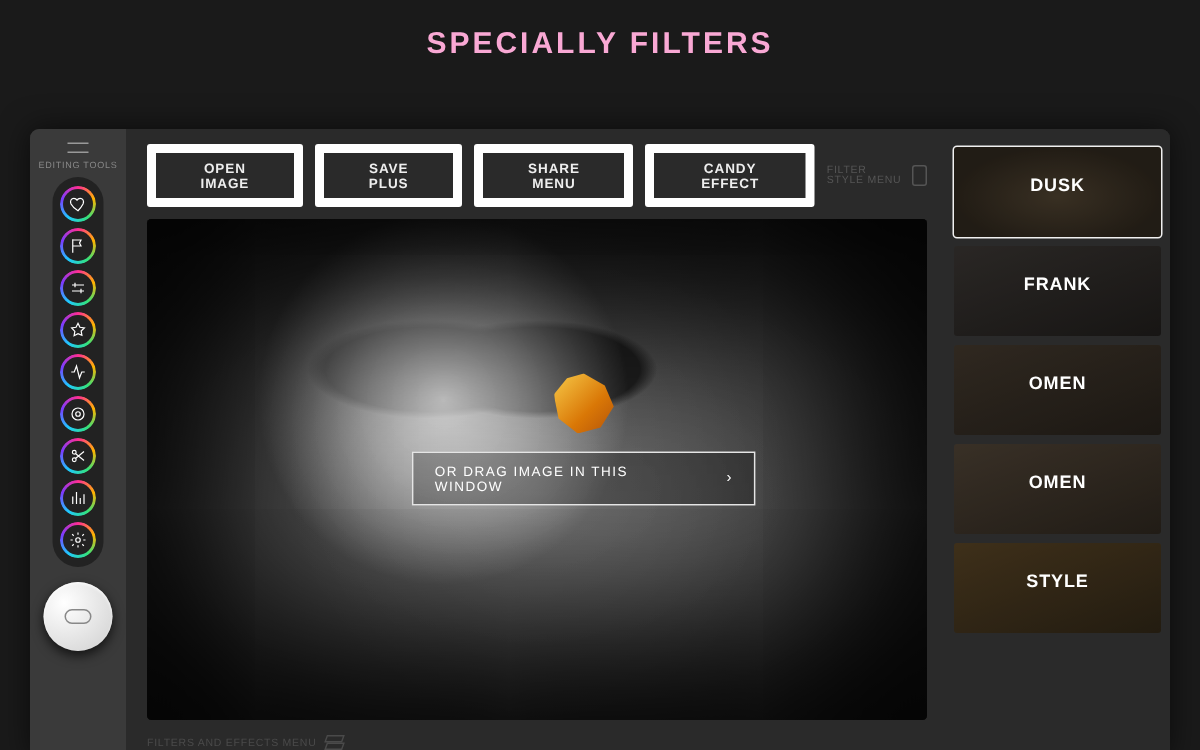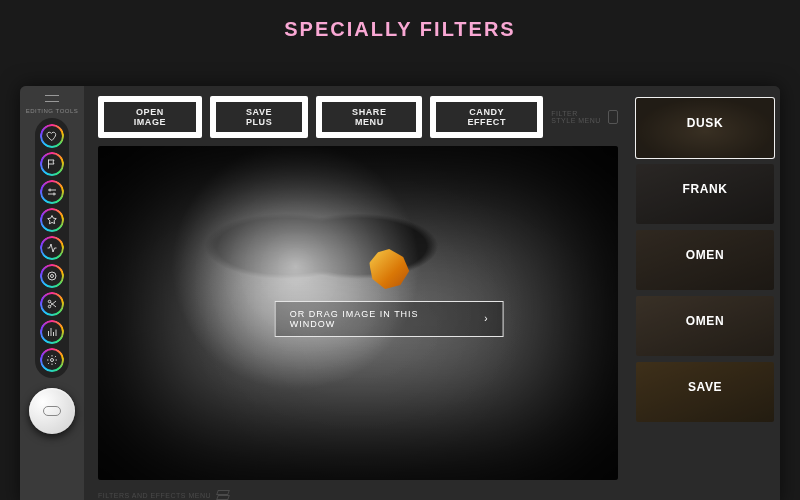--- a/index.html
+++ b/index.html
@@ -381,18 +381,18 @@
       </div>
       <div class="filter">
         <div class="thumb t-real"></div>
         <div class="bar" style="background:#ff2d2d"></div>
         <div class="name">OMEN</div>
         <div class="sub">COLOR FILTERS, PERFECT SELFIE PLUS TEXTURES</div>
       </div>
       <div class="filter">
         <div class="thumb t-candy"></div>
         <div class="bar" style="background:#39ff88"></div>
-        <div class="name">SAVE</div>
+        <div class="name">STYLE</div>
         <div class="sub">COLOR FILTERS, PERFECT SELFIE PLUS TEXTURES</div>
       </div>
     </div>
 
 </div>
 
 </body></html>

